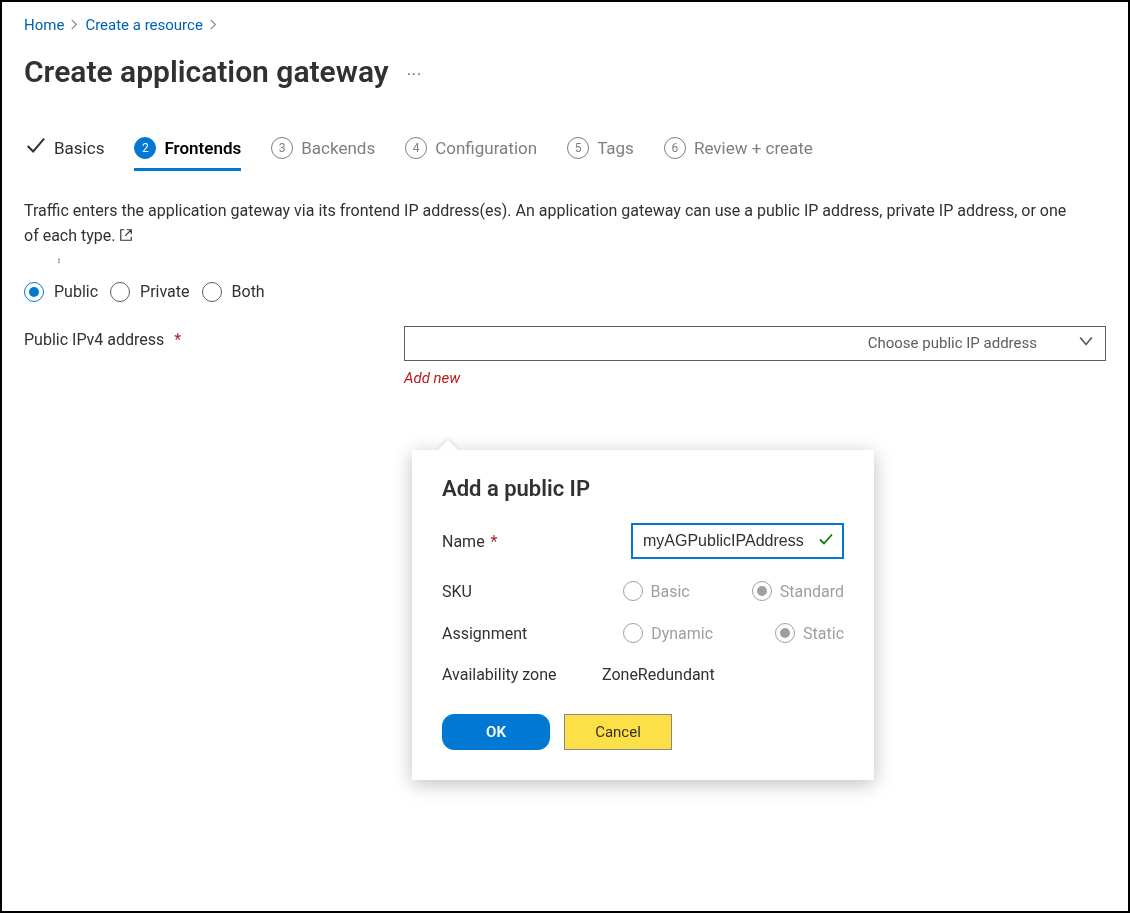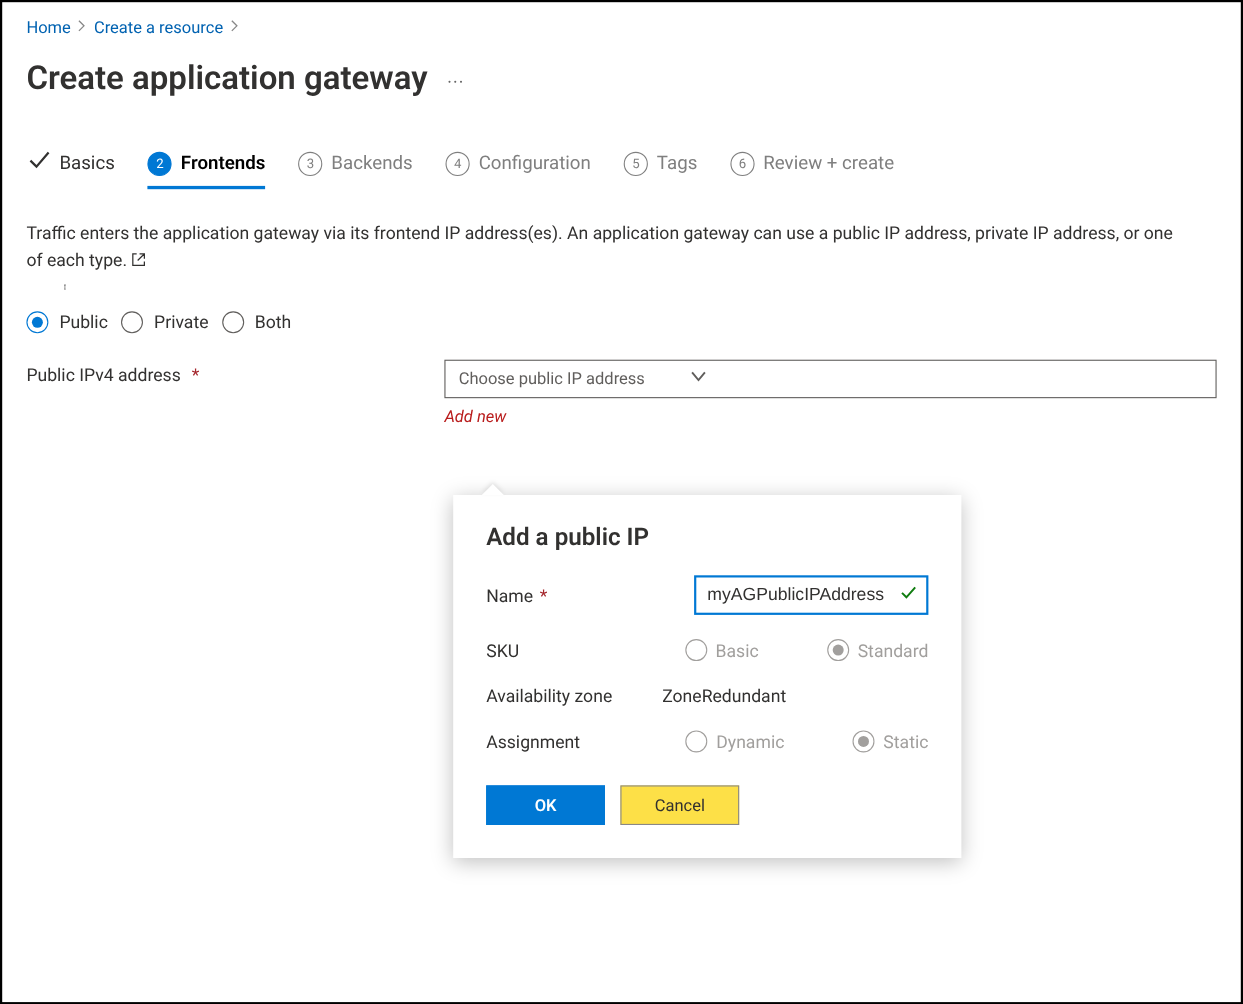--- a/index.html
+++ b/index.html
@@ -128,21 +128,21 @@
   .select-field {
     flex: 1;
     max-width: 702px;
   }
   .dropdown {
     width:100%;
     border:1px solid #605e5c;
     padding: 8px 12px;
     font-size:15px;
     color:#605e5c;
-    display:flex; align-items:center; justify-content:flex-start;
+    display:flex; align-items:center; justify-content:flex-end;
     cursor:pointer;
     background:#fff;
     height:35px;
     gap:42px;
   }
   .dropdown .chev svg { width:14px; height:14px; }
   .addnew {
     color:#b91c1c; font-size:15px; cursor:pointer; display:inline-block; margin-top:8px;font-style:italic;
   }
   
@@ -202,21 +202,21 @@
   }
   .p-radio.sel .pc::after {
     content:""; width:10px; height:10px; border-radius:50%; background:#a19f9d;
   }
   .p-actions { display:flex; gap:14px; margin-top:30px; }
   .btn {
     min-width:108px; height:36px; font-size:15px; cursor:pointer;
     display:inline-flex; align-items:center; justify-content:center;
     border:1px solid #8a8886; background:#fde047; color:#323130;
   }
-  .btn.primary { background:#0078d4; color:#fff; border-color:#0078d4; font-weight:600; }
+  .btn.primary { background:#0078d4; color:#fff; border-color:#0078d4; font-weight:600;border-radius:12px; }
   .cursor-caret {
     position:absolute;
     left: 56px;
     top: 248px;
     width:2px;
     height: 22px;
   }
 </style>
 </head>
 <body>
@@ -349,38 +349,38 @@
         <span class="pc"></span>
         <span>Basic</span>
       </div>
       <div class="p-radio sel">
         <span class="pc"></span>
         <span>Standard</span>
       </div>
     </div>
   </div>
 
-  <div class="p-row top">
-    <div class="p-label">Availability zone</div>
-    <div class="p-val">ZoneRedundant</div>
-  </div>
-
   <div class="p-row">
     <div class="p-label">Assignment</div>
     <div class="p-radio-group">
       <div class="p-radio">
         <span class="pc"></span>
         <span>Dynamic</span>
       </div>
       <div class="p-radio sel">
         <span class="pc"></span>
         <span>Static</span>
       </div>
     </div>
   </div>
 
+  <div class="p-row top">
+    <div class="p-label">Availability zone</div>
+    <div class="p-val">ZoneRedundant</div>
+  </div>
+
   <div class="p-actions">
     <div class="btn primary">OK</div>
     <div class="btn">Cancel</div>
   </div>
 </div>
 
 </div>
 
 </body></html>

